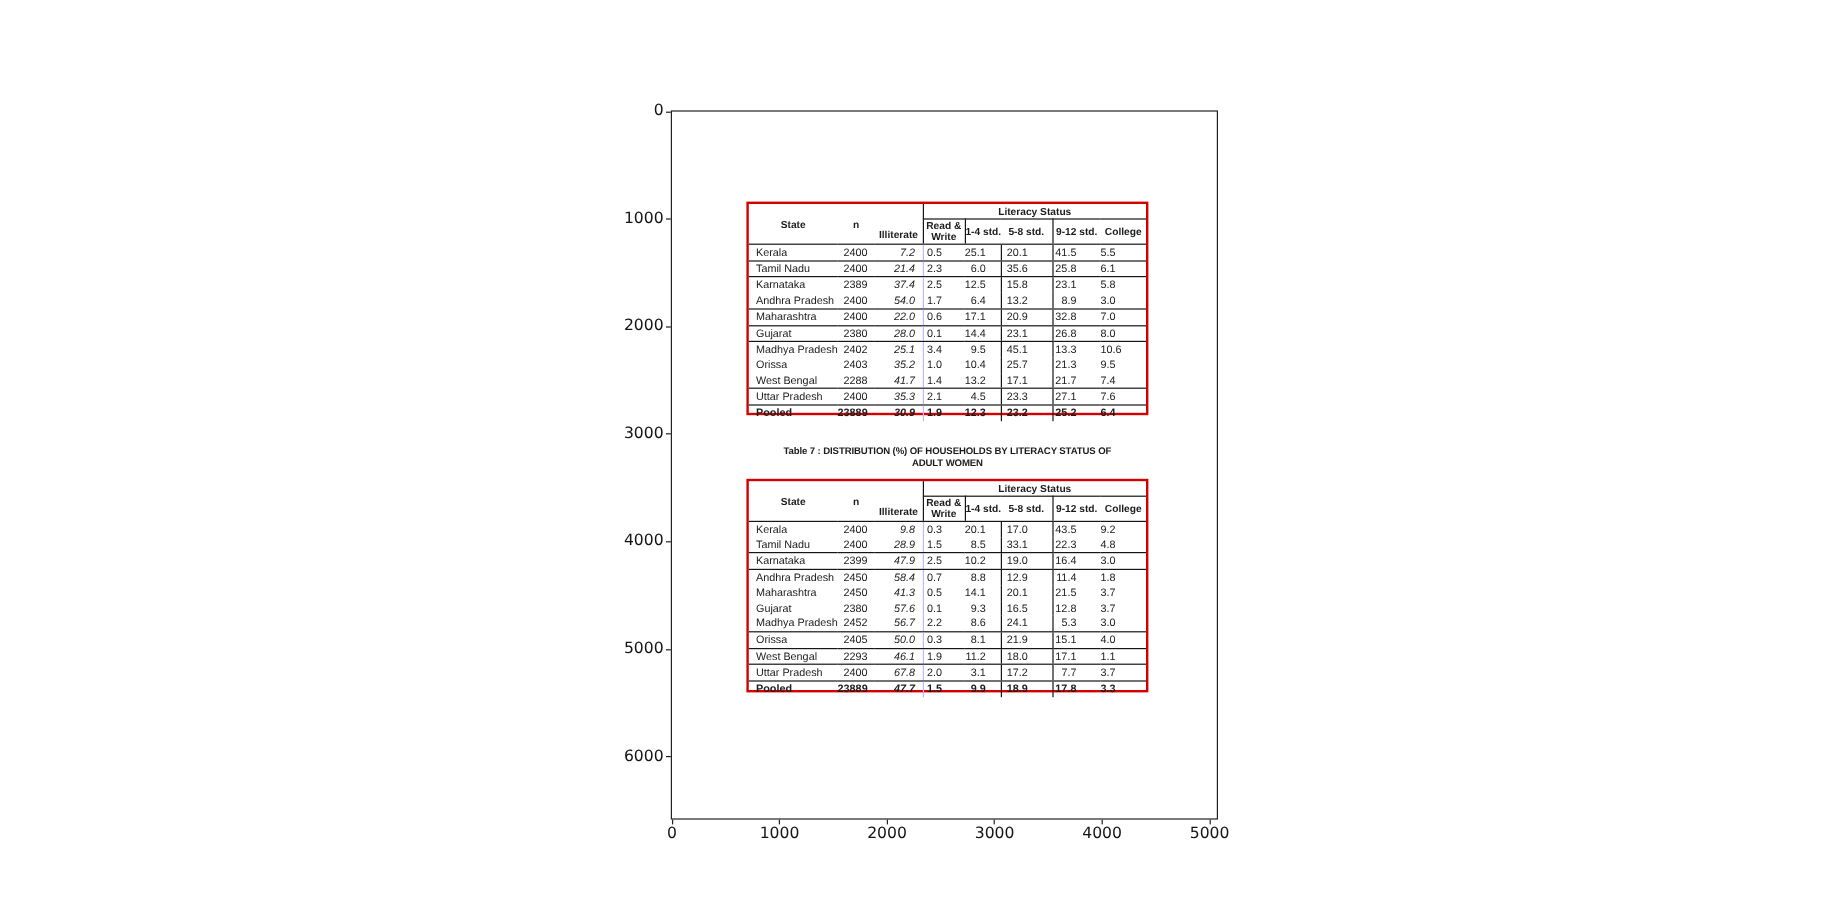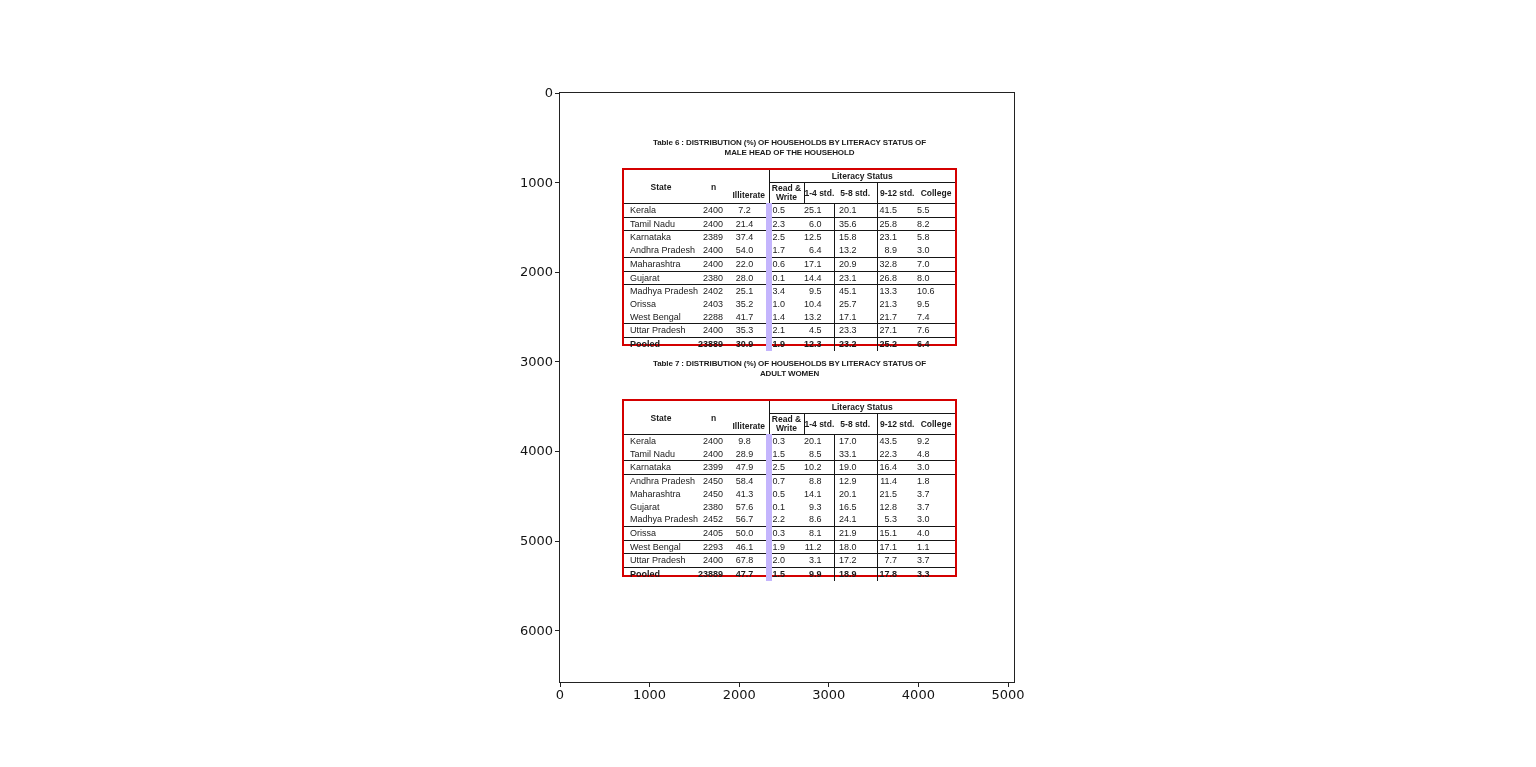--- a/index.html
+++ b/index.html
@@ -31,45 +31,41 @@
   .doc-table thead th{border-bottom:1px solid #161616;}
   th.h-group{border-bottom:none;border-left:1px solid #161616;vertical-align:middle;}
   th.h-state,th.h-n{vertical-align:middle;}
   th.h-illit{vertical-align:bottom;padding-bottom:3px;}
   th.h-sub{vertical-align:middle;}
   th.h-sub0{white-space:normal;line-height:9px;border-left:1px solid #161616;}
   th.h-sub1{border-left:1px solid #161616;}
   th.h-sub3{border-left:1px solid #161616;}
   td.c0{text-align:left;padding-left:6px;}
   td.c1{text-align:right;padding-right:6px;}
-  td.c2{text-align:center;padding-right:6px;}
-  td.c3{text-align:right;padding-right:19px;border-left:6px solid #c4b5fd;}
+  td.c2{text-align:right;padding-right:6px;font-style:italic;}
+  td.c3{text-align:right;padding-right:19px;border-left:1px solid #c4b5fd;}
   td.c4{text-align:right;padding-right:12px;}
   td.c5{text-align:right;padding-right:20px;border-left:1px solid #161616;}
   td.c6{text-align:right;padding-right:20px;border-left:1px solid #161616;}
   td.c7{text-align:right;padding-right:36px;}
   tr.sep td{border-bottom:1px solid #161616;}
   tr.bold td{font-weight:bold;margin-top:25px;}
 
   .page-footer{position:absolute;top:546px;left:0;width:456px;height:12px;
         font-size:7.5px;color:#2a2a2a;}
   .f-left{position:absolute;left:53px;}
   .f-center{position:absolute;left:193px;width:60px;text-align:center;}
   .f-right{position:absolute;left:258px;width:145px;text-align:right;}
 </style>
 </head>
 <body>
 
 <div class="screen">
   <div class="plot">
     <div class="page">
-    <div class="t-title" style="top: 45px;">
-          <div>Table 6 : DISTRIBUTION (%) OF HOUSEHOLDS BY LITERACY STATUS OF</div>
-          <div>MALE HEAD OF THE HOUSEHOLD</div>
-        </div>
         <div class="t-box" style="top: 75px; border-color: rgb(212, 0, 0);">
           <table class="doc-table">
             <colgroup>
               <col style="width: 74px;">
               <col style="width: 31px;">
               <col style="width: 40px;">
               <col style="width: 35px;">
               <col style="width: 30px;">
               <col style="width: 43px;">
               <col style="width: 40px;">
@@ -102,21 +98,21 @@
                 <td class="c7">5.5</td>
               </tr>
               <tr class="drow sep">
                 <td class="c0">Tamil Nadu</td>
                 <td class="c1">2400</td>
                 <td class="c2">21.4</td>
                 <td class="c3">2.3</td>
                 <td class="c4">6.0</td>
                 <td class="c5">35.6</td>
                 <td class="c6">25.8</td>
-                <td class="c7">8.2</td>
+                <td class="c7">6.1</td>
               </tr>
               <tr class="drow">
                 <td class="c0">Karnataka</td>
                 <td class="c1">2389</td>
                 <td class="c2">37.4</td>
                 <td class="c3">2.5</td>
                 <td class="c4">12.5</td>
                 <td class="c5">15.8</td>
                 <td class="c6">23.1</td>
                 <td class="c7">5.8</td>
@@ -197,21 +193,21 @@
                 <td class="c2">30.9</td>
                 <td class="c3">1.9</td>
                 <td class="c4">12.3</td>
                 <td class="c5">23.2</td>
                 <td class="c6">25.2</td>
                 <td class="c7">6.4</td>
               </tr>
             </tbody>
           </table>
         </div>
-        <div class="t-title" style="top: 266px;">
+        <div class="t-title" style="top: 278px;">
           <div>Table 7 : DISTRIBUTION (%) OF HOUSEHOLDS BY LITERACY STATUS OF</div>
           <div>ADULT WOMEN</div>
         </div>
         <div class="t-box" style="top: 306px; border-color: rgb(212, 0, 0);">
           <table class="doc-table">
             <colgroup>
               <col style="width: 74px;">
               <col style="width: 31px;">
               <col style="width: 40px;">
               <col style="width: 35px;">

